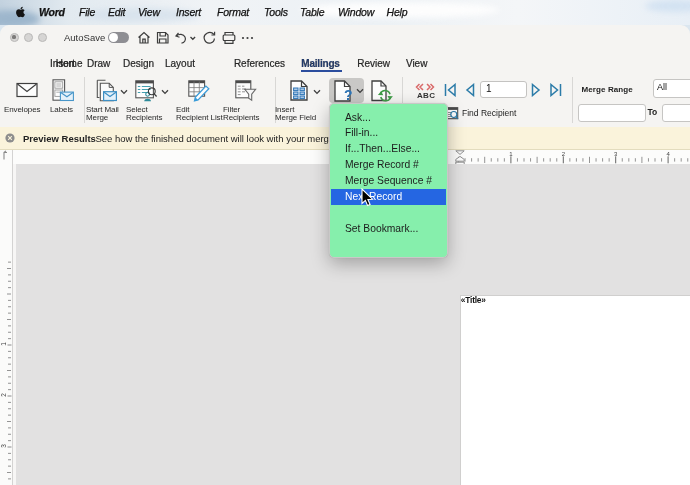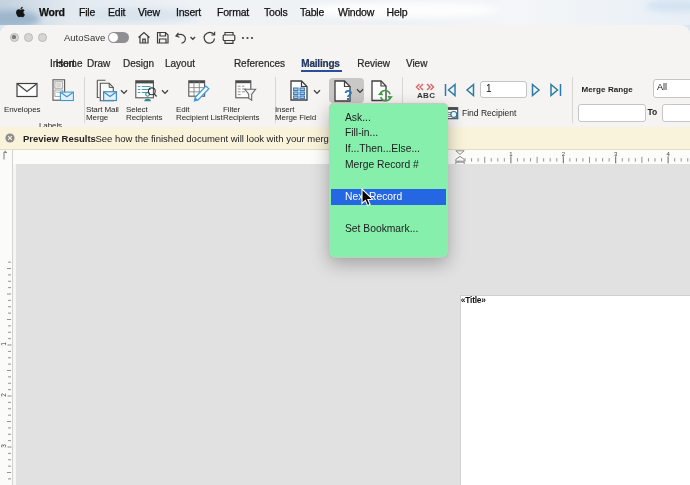--- a/index.html
+++ b/index.html
@@ -3,21 +3,21 @@
 <meta charset="utf-8">
 <style>
   html,body{margin:0;padding:0;}
   #screen{position:relative;width:690px;height:485px;overflow:hidden;
     font-family:"Liberation Sans",sans-serif;background:#e2e1e1;}
   .abs{position:absolute;}
   
   #menubar{left:0;top:0;width:690px;height:25px;
     background:linear-gradient(90deg,#c3d2df 0%,#e2eaf0 10%,#f0f3f6 30%,#ecf1f5 55%,#f4f6f8 75%,#e8eff6 100%);}
   .cloud{position:absolute;border-radius:50%;filter:blur(3px);}
-  #menubar .mi{position:absolute;top:5.5px;font-size:10.5px;letter-spacing:-0.2px;color:#111;-webkit-text-stroke:0.25px #111;}
+  #menubar .mi{position:absolute;top:5.5px;font-size:10.5px;letter-spacing:-0.2px;color:#111;font-style:italic;-webkit-text-stroke:0.25px #111;}
   
   #win{left:0;top:25px;width:690px;height:460px;background:#f5f4f2;
     border-radius:9px 9px 0 0;}
   
   .tl{position:absolute;top:33.2px;width:6.8px;height:6.8px;border-radius:50%;
     background:#d6d5d4;border:0.6px solid #b9b8b7;}
   
   .rtab{position:absolute;top:57.5px;font-size:10px;letter-spacing:0px;color:#262626;-webkit-text-stroke:0.2px #262626;}
   
   #ribbon{left:0;top:70px;width:690px;height:57px;background:#f5f4f2;
@@ -271,21 +271,21 @@
   <span class="abs" style="left:462px;top:107.5px;font-size:8.5px;color:#222;">Find Recipient</span>
 
   <span class="abs" style="left:581.5px;top:84.5px;font-size:8px;font-weight:bold;color:#222;letter-spacing:0.1px;">Merge Range</span>
   <div class="abs" style="left:653px;top:78.5px;width:45px;height:17px;background:#fff;border:1px solid #c6c5c3;border-radius:3px;"></div>
   <span class="abs" style="left:657px;top:81.5px;font-size:9px;color:#111;">All</span>
   <div class="abs" style="left:578px;top:103.5px;width:66px;height:16px;background:#fff;border:1px solid #c6c5c3;border-radius:3px;"></div>
   <span class="abs" style="left:647.5px;top:106.5px;font-size:8.5px;font-weight:bold;color:#222;">To</span>
   <div class="abs" style="left:661.5px;top:103.5px;width:35px;height:16px;background:#fff;border:1px solid #c6c5c3;border-radius:3px;"></div>
 
   <div class="rlabel" style="left:4px;top:106px;width:45px;">Envelopes</div>
-  <div class="rlabel" style="left:39px;top:106px;width:38px;margin-top:16px;">Labels</div>
+  <div class="rlabel" style="left:50px;top:106px;width:38px;">Labels</div>
   <div class="rlabel" style="left:86px;top:106px;width:48px;">Start Mail<br>Merge</div>
   <div class="rlabel" style="left:126px;top:106px;width:48px;">Select<br>Recipients</div>
   <div class="rlabel" style="left:176px;top:106px;width:48px;">Edit<br>Recipient List</div>
   <div class="rlabel" style="left:223px;top:106px;width:48px;">Filter<br>Recipients</div>
   <div class="rlabel" style="left:275px;top:106px;width:48px;">Insert<br>Merge Field</div>
 
   <div id="msgbar" class="abs"></div>
   <svg class="abs" style="left:5px;top:133px;z-index:2;" width="10" height="10" viewBox="0 0 10 10">
     <circle cx="5" cy="5" r="4.6" fill="#8d8d8d"></circle>
     <path d="M3.2 3.2 L6.8 6.8 M6.8 3.2 L3.2 6.8" stroke="#faf3db" stroke-width="1.1"></path>
@@ -394,20 +394,21 @@
       <line x1="8" y1="211.125" x2="11" y2="211.125" stroke="#7a7a7a" stroke-width="0.8"></line>
       <line x1="7" y1="217.5" x2="11" y2="217.5" stroke="#7a7a7a" stroke-width="0.8"></line>
       <line x1="8" y1="223.875" x2="11" y2="223.875" stroke="#7a7a7a" stroke-width="0.8"></line>
     </svg>
 
   <div id="menu" class="abs">
     <div class="mitem" style="top:5.5px;">Ask...</div>
     <div class="mitem" style="top:21.4px;">Fill-in...</div>
     <div class="mitem" style="top:37.3px;">If...Then...Else...</div>
     <div class="mitem" style="top:53.2px;">Merge Record #</div>
+    <div class="mitem" style="top:69.1px;">Merge Sequence #</div>
     <div class="mitem hl" style="top:85px;">Next Record</div>
     <div class="mitem" style="top:116.8px;">Set Bookmark...</div>
   </div>
 
   <svg class="abs" style="left:360px;top:187.5px;z-index:40;" width="14" height="20" viewBox="0 0 14 20">
     <path d="M2 1 L2 15.5 L5.4 12.4 L7.6 17.6 L10.1 16.5 L7.9 11.4 L12.5 11.2 Z" fill="#000" stroke="#fff" stroke-width="1.1"></path>
   </svg>
 
 </div>
 

